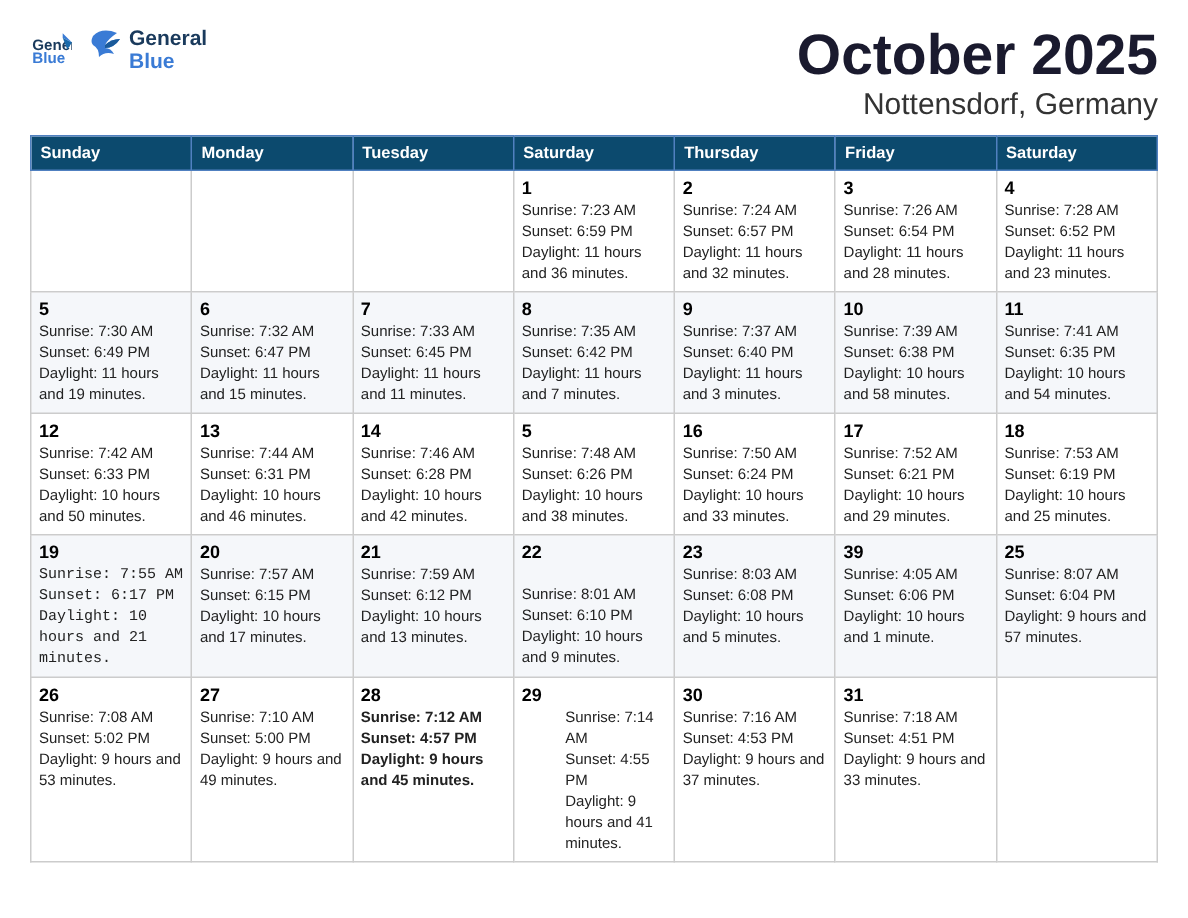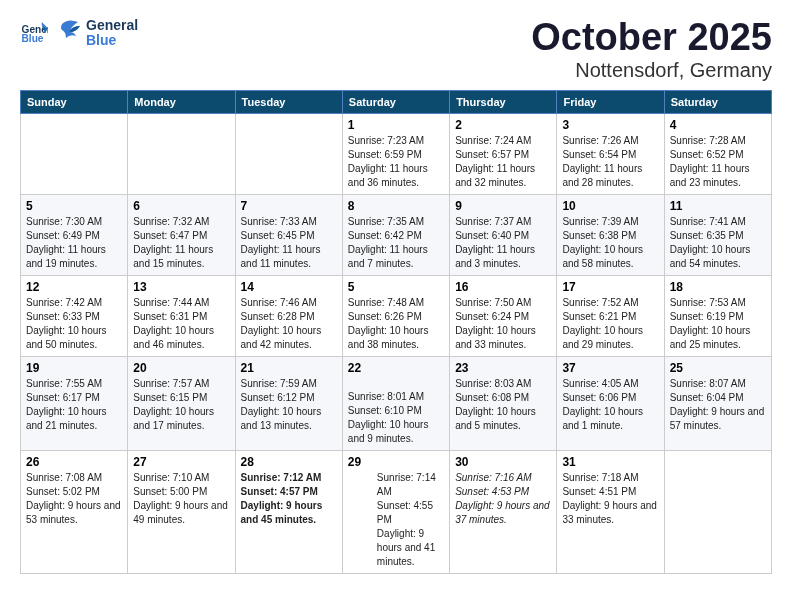--- a/index.html
+++ b/index.html
@@ -241,21 +241,21 @@
           <td>
             <div class="day-num">18</div>
             <div class="day-cell-text" style="white-space: pre-line;">Sunrise: 7:53 AM
 Sunset: 6:19 PM
 Daylight: 10 hours and 25 minutes.</div>
           </td>
         </tr>
         <tr>
           <td>
             <div class="day-num">19</div>
-            <div class="day-cell-text" style="white-space: pre-line;">Sunrise: 7:55 AM
+            <div class="day-cell-text" style="white-space: pre-line; font-family: Liberation Mono, monospace;">Sunrise: 7:55 AM
 Sunset: 6:17 PM
 Daylight: 10 hours and 21 minutes.</div>
           </td>
           <td>
             <div class="day-num">20</div>
             <div class="day-cell-text" style="white-space: pre-line;">Sunrise: 7:57 AM
 Sunset: 6:15 PM
 Daylight: 10 hours and 17 minutes.</div>
           </td>
           <td>
@@ -270,21 +270,21 @@
 Sunset: 6:10 PM
 Daylight: 10 hours and 9 minutes.</div>
           </td>
           <td>
             <div class="day-num">23</div>
             <div class="day-cell-text" style="white-space: pre-line;">Sunrise: 8:03 AM
 Sunset: 6:08 PM
 Daylight: 10 hours and 5 minutes.</div>
           </td>
           <td>
-            <div class="day-num">37</div>
+            <div class="day-num">39</div>
             <div class="day-cell-text" style="white-space: pre-line;">Sunrise: 4:05 AM
 Sunset: 6:06 PM
 Daylight: 10 hours and 1 minute.</div>
           </td>
           <td>
             <div class="day-num">25</div>
             <div class="day-cell-text" style="white-space: pre-line;">Sunrise: 8:07 AM
 Sunset: 6:04 PM
 Daylight: 9 hours and 57 minutes.</div>
           </td>
@@ -309,21 +309,21 @@
 Daylight: 9 hours and 45 minutes.</div>
           </td>
           <td>
             <div class="day-num">29</div>
             <div class="day-cell-text" style="white-space: pre-line; margin-left: 29px;">Sunrise: 7:14 AM
 Sunset: 4:55 PM
 Daylight: 9 hours and 41 minutes.</div>
           </td>
           <td>
             <div class="day-num">30</div>
-            <div class="day-cell-text" style="white-space: pre-line; font-style: italic;">Sunrise: 7:16 AM
+            <div class="day-cell-text" style="white-space: pre-line;">Sunrise: 7:16 AM
 Sunset: 4:53 PM
 Daylight: 9 hours and 37 minutes.</div>
           </td>
           <td>
             <div class="day-num">31</div>
             <div class="day-cell-text" style="white-space: pre-line;">Sunrise: 7:18 AM
 Sunset: 4:51 PM
 Daylight: 9 hours and 33 minutes.</div>
           </td>
           <td class="empty-cell"></td>

